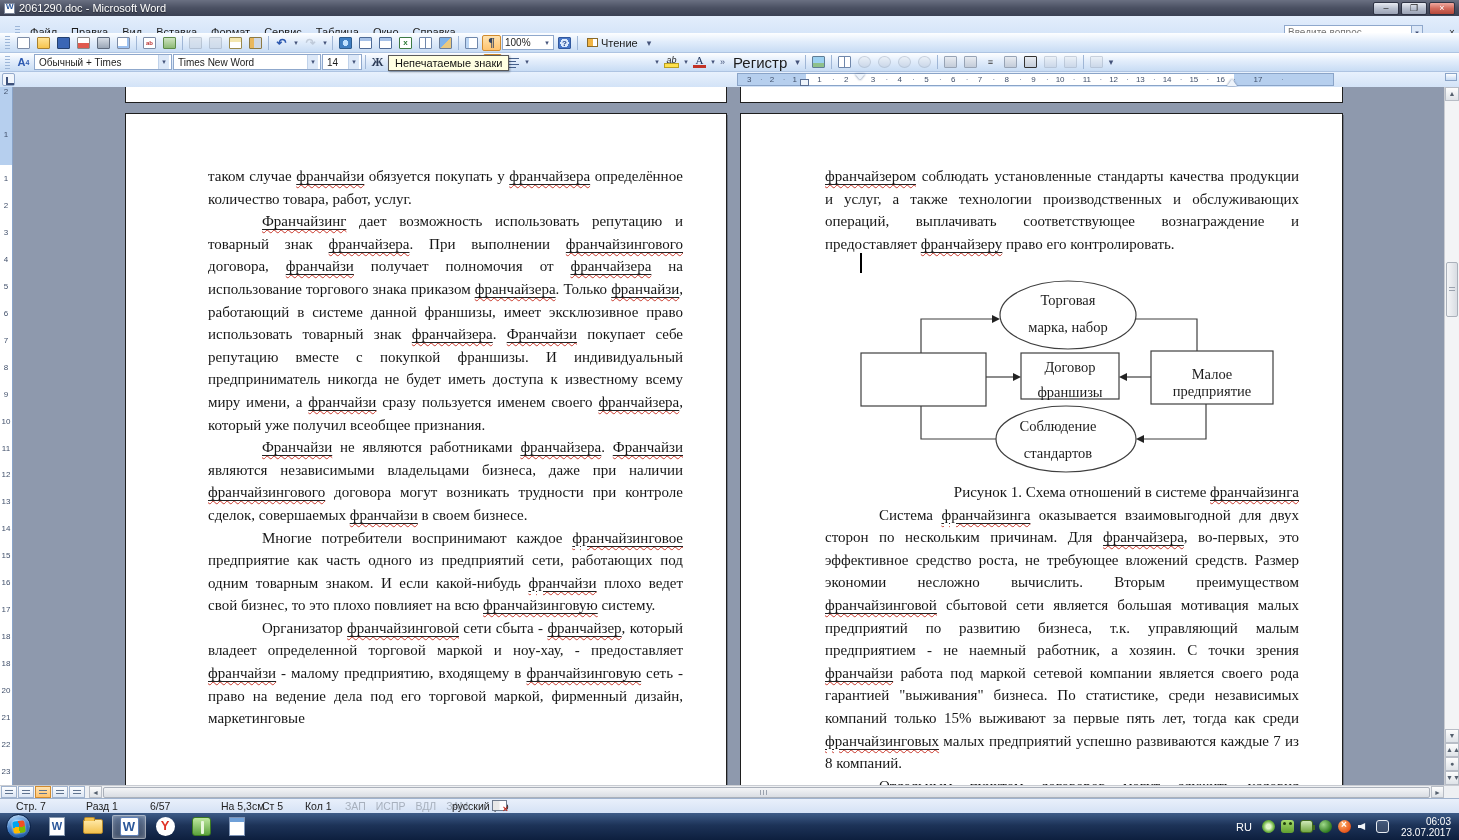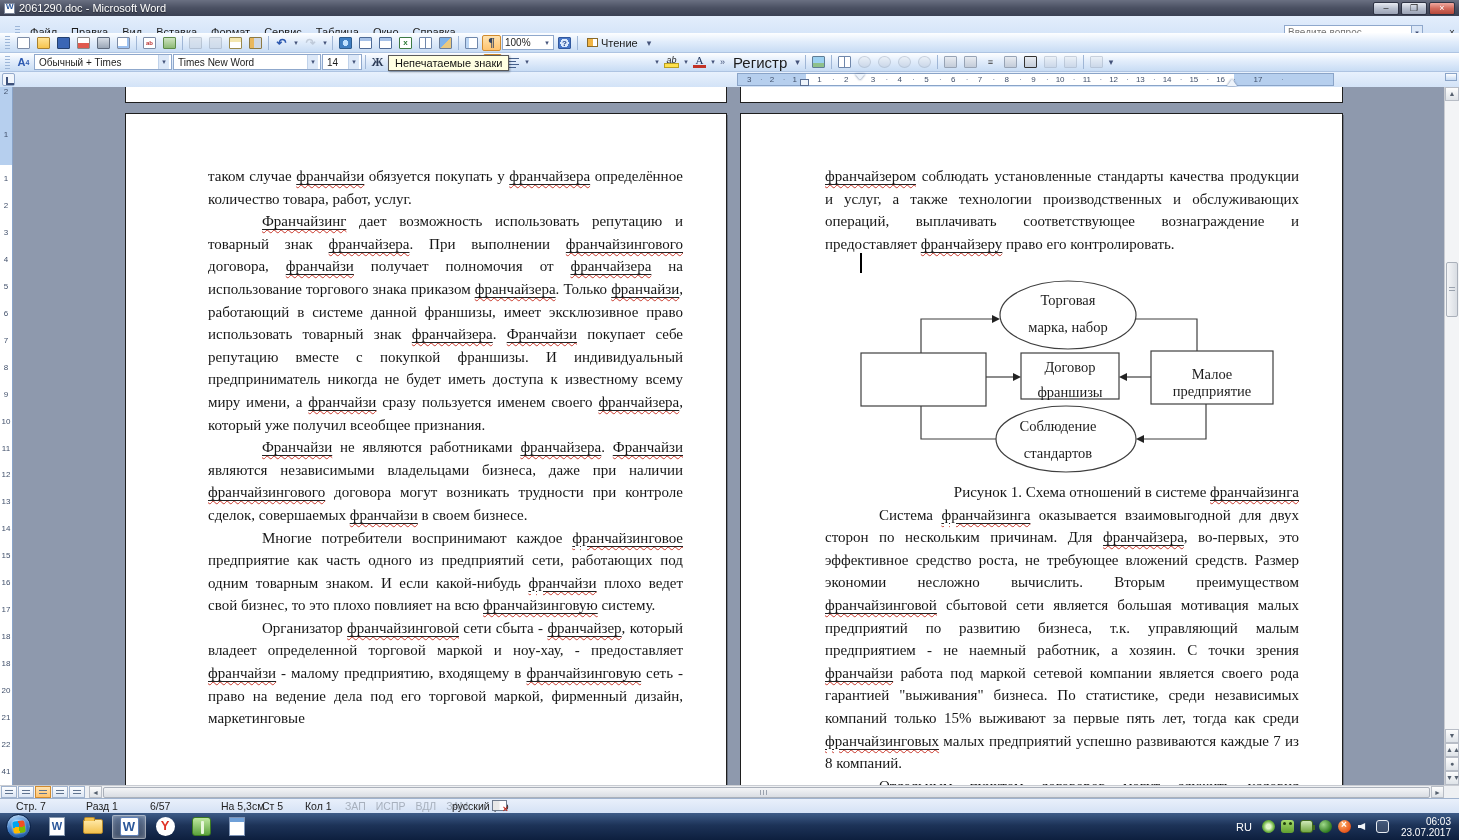--- a/index.html
+++ b/index.html
@@ -448,21 +448,21 @@
           <i class="rnum">13</i>
           <i class="rnum">14</i>
           <i class="rnum">15</i>
           <i class="rnum">16</i>
           <i class="rnum">17</i>
           <i class="rnum">18</i>
           <i class="rnum">18</i>
           <i class="rnum">20</i>
           <i class="rnum">21</i>
           <i class="rnum">22</i>
-          <i class="rnum">41</i>
+          <i class="rnum">23</i>
         </span>
     </div>
 
     <div class="doc-area">
       <div class="sliver" style="left:112px;width:602px"></div>
       <div class="sliver" style="left:727px;width:603px"></div>
 
       <div class="page" style="left:112px;width:602px">
         <div class="page-body cont" style="left:82px;right:43px">
             <p>таком случае <span class="term"><span class="tu">франчайзи</span></span> обязуется покупать у <span class="term"><span class="tu">франчайзера</span></span> определённое количество товара, работ, услуг.</p>

